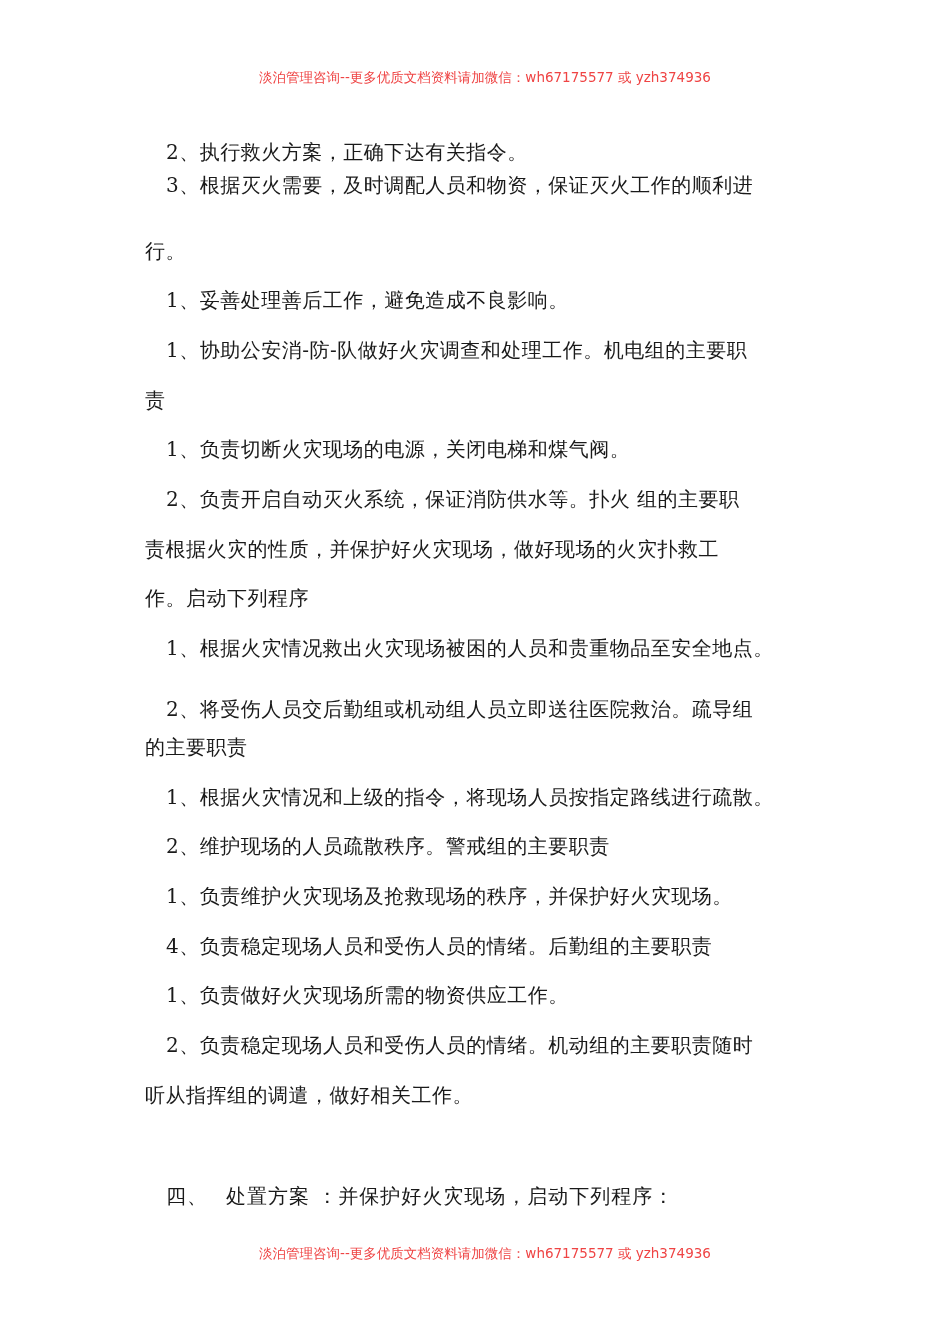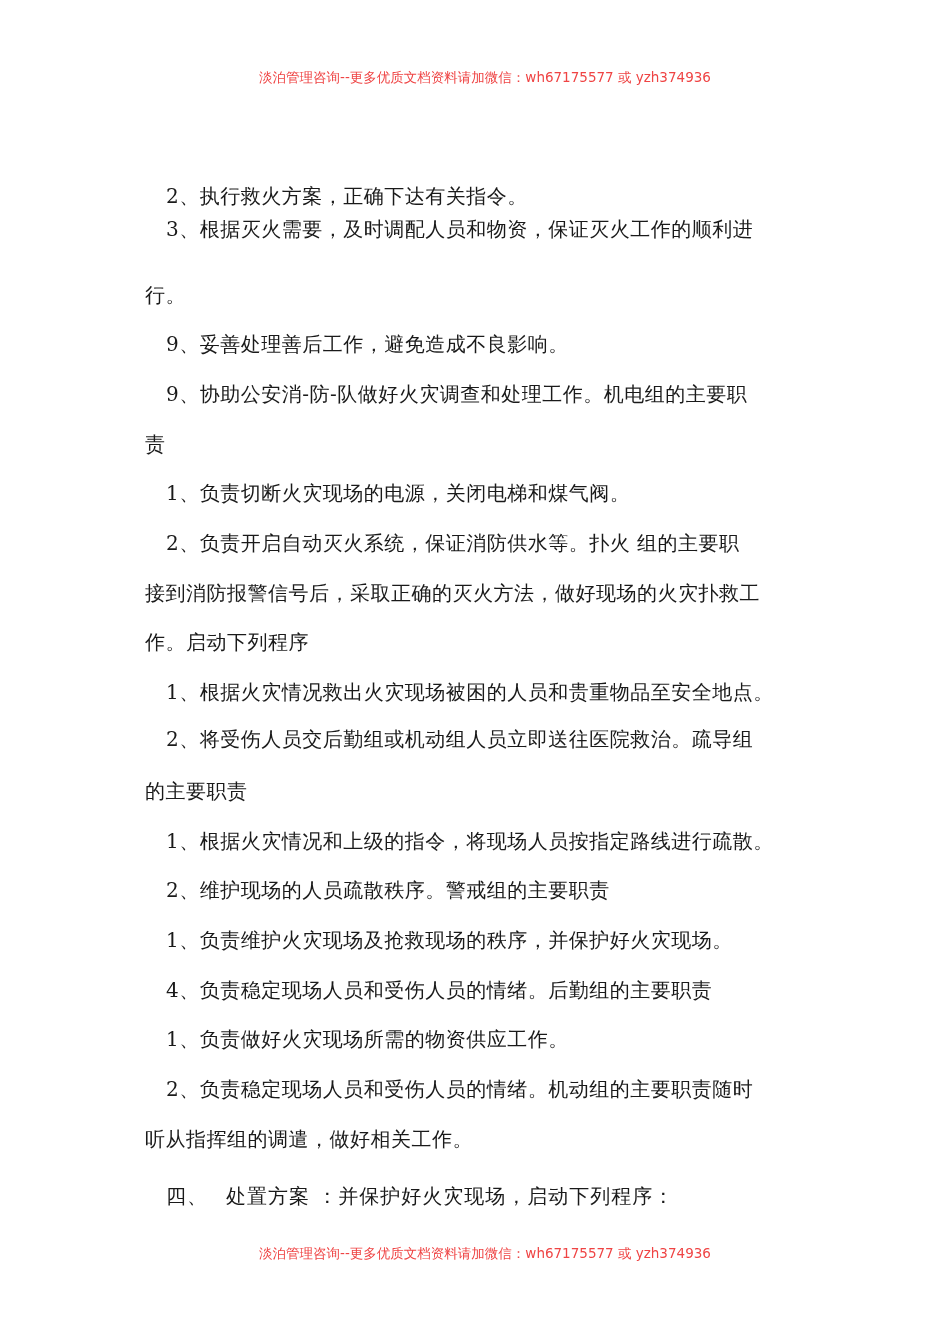--- a/index.html
+++ b/index.html
@@ -27,21 +27,20 @@
     }
     .page-header { top: 69px; }
     .page-footer { top: 1245px; }
     .line {
       position: absolute;
       left: 145px;
       font-size: 20px;
       line-height: 26px;
       white-space: nowrap;
       letter-spacing: 0.5px;
-      margin-top: 44px;
     }
     .indent { left: 166px; }
     .section-heading {
       position: absolute;
       left: 166px;
       top: 1183px;
       font-size: 20px;
       line-height: 26px;
       white-space: nowrap;
       font-family: "DejaVu Sans", "Liberation Sans", sans-serif;
@@ -51,29 +50,29 @@
   </style>
 </head>
 <body>
 
 <div class="page-header">淡泊管理咨询--更多优质文档资料请加微信：wh67175577 或 yzh374936</div>
 
 <div>
   <div class="line indent" style="top:139px">2、执行救火方案，正确下达有关指令。</div>
   <div class="line indent" style="top:172px">3、根据灭火需要，及时调配人员和物资，保证灭火工作的顺利进</div>
   <div class="line" style="top:238px">行。</div>
-  <div class="line indent" style="top:287px">9、妥善处理善后工作，避免造成不良影响。</div>
-  <div class="line indent" style="top:337px">9、协助公安消-防-队做好火灾调查和处理工作。机电组的主要职</div>
+  <div class="line indent" style="top:287px">1、妥善处理善后工作，避免造成不良影响。</div>
+  <div class="line indent" style="top:337px">1、协助公安消-防-队做好火灾调查和处理工作。机电组的主要职</div>
   <div class="line" style="top:387px">责</div>
   <div class="line indent" style="top:436px">1、负责切断火灾现场的电源，关闭电梯和煤气阀。</div>
   <div class="line indent" style="top:486px">2、负责开启自动灭火系统，保证消防供水等。扑火 组的主要职</div>
-  <div class="line" style="top:536px">接到消防报警信号后，采取正确的灭火方法，做好现场的火灾扑救工</div>
+  <div class="line" style="top:536px">责根据火灾的性质，并保护好火灾现场，做好现场的火灾扑救工</div>
   <div class="line" style="top:585px">作。启动下列程序</div>
   <div class="line indent" style="top:635px">1、根据火灾情况救出火灾现场被困的人员和贵重物品至安全地点。</div>
-  <div class="line indent" style="top:682px">2、将受伤人员交后勤组或机动组人员立即送往医院救治。疏导组</div>
+  <div class="line indent" style="top:696px">2、将受伤人员交后勤组或机动组人员立即送往医院救治。疏导组</div>
   <div class="line" style="top:734px">的主要职责</div>
   <div class="line indent" style="top:784px">1、根据火灾情况和上级的指令，将现场人员按指定路线进行疏散。</div>
   <div class="line indent" style="top:833px">2、维护现场的人员疏散秩序。警戒组的主要职责</div>
   <div class="line indent" style="top:883px">1、负责维护火灾现场及抢救现场的秩序，并保护好火灾现场。</div>
   <div class="line indent" style="top:933px">4、负责稳定现场人员和受伤人员的情绪。后勤组的主要职责</div>
   <div class="line indent" style="top:982px">1、负责做好火灾现场所需的物资供应工作。</div>
   <div class="line indent" style="top:1032px">2、负责稳定现场人员和受伤人员的情绪。机动组的主要职责随时</div>
   <div class="line" style="top:1082px">听从指挥组的调遣，做好相关工作。</div>
 </div>
 

